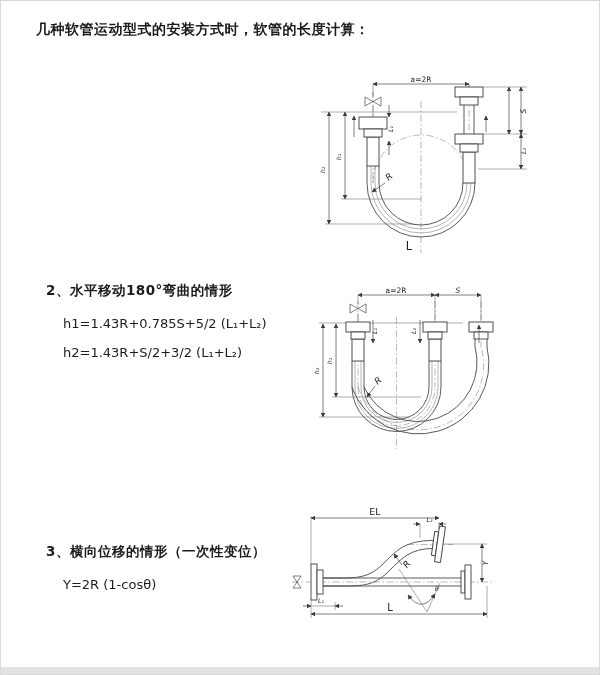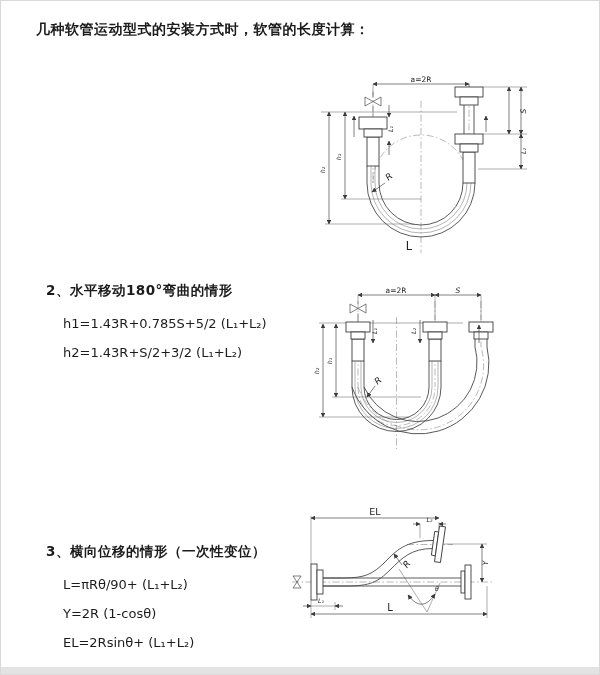--- a/index.html
+++ b/index.html
@@ -191,23 +191,21 @@
         <path class="ext" d="M6 130 H96"></path>
 
         <line class="dim" x1="62" y1="99" x2="54" y2="110" marker-end="url(#arr2)"></line>
         <text class="lbl-R" x="67" y="96" text-anchor="middle" transform="rotate(-40 67 96)">R</text>
       </g>
     </svg>
   </div>
 
   <div class="sec" id="sec3">
     <h3>3、横向位移的情形（一次性变位）</h3>
-    <div class="formula">L=πRθ/90+ (L₁+L₂)</div>
     <div class="formula">Y=2R (1-cosθ)</div>
-    <div class="formula">EL=2Rsinθ+ (L₁+L₂)</div>
   </div>
 
   <div class="diag" id="diag3">
     <svg viewBox="0 0 292 162">
       <defs>
         <marker id="arr3" viewBox="0 0 10 10" refX="9" refY="5" markerWidth="7.5" markerHeight="7.5" orient="auto-start-reverse">
           <path d="M0 0 L10 5 L0 10 z" fill="#3c3c3c"></path>
         </marker>
       </defs>
       <g>

